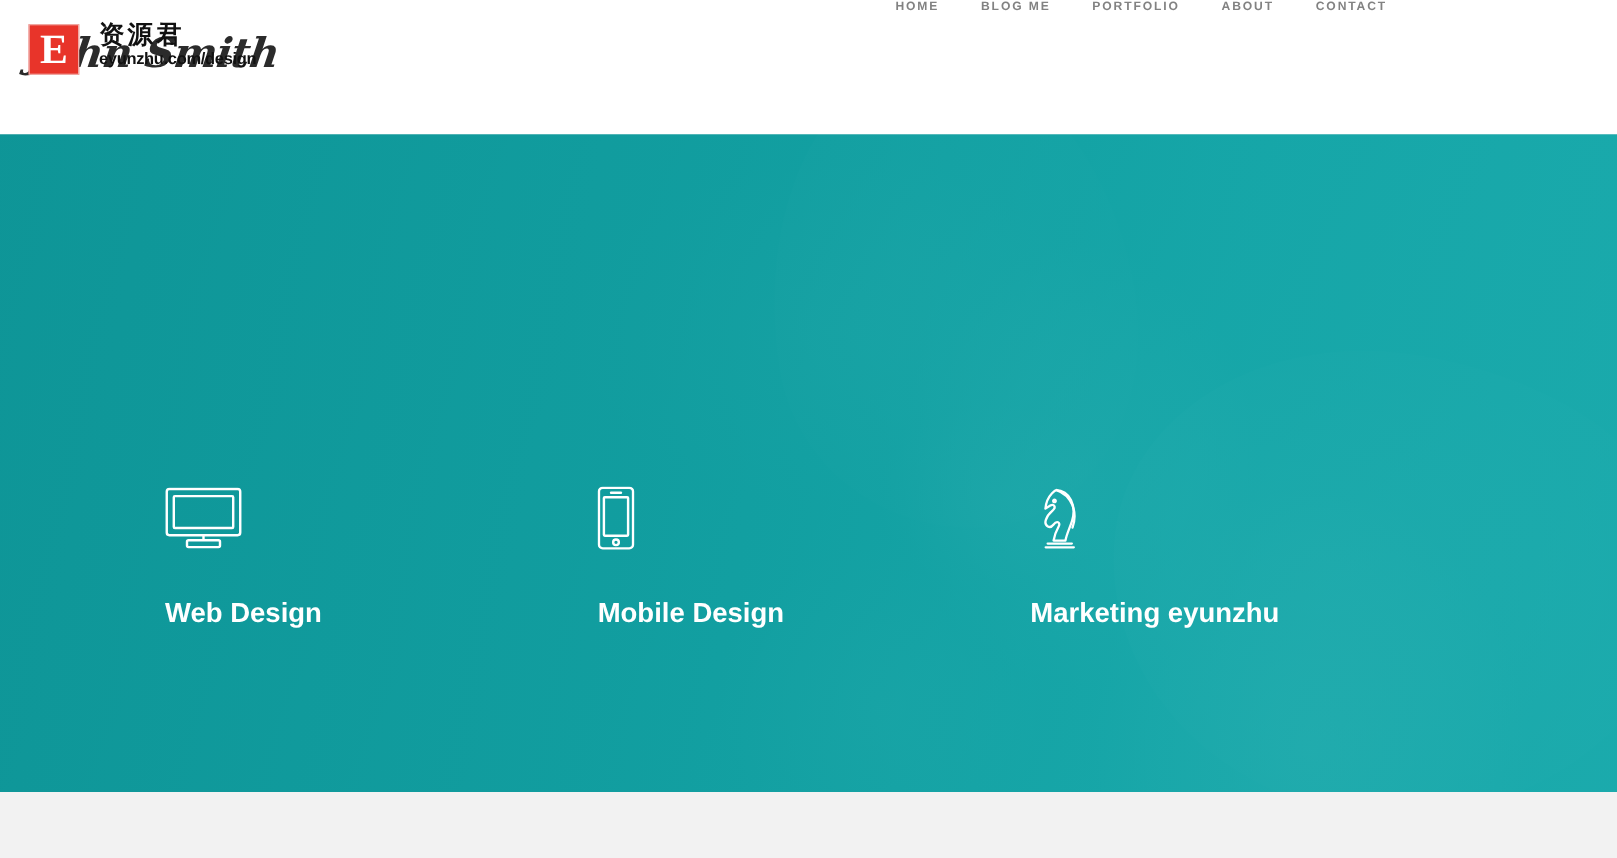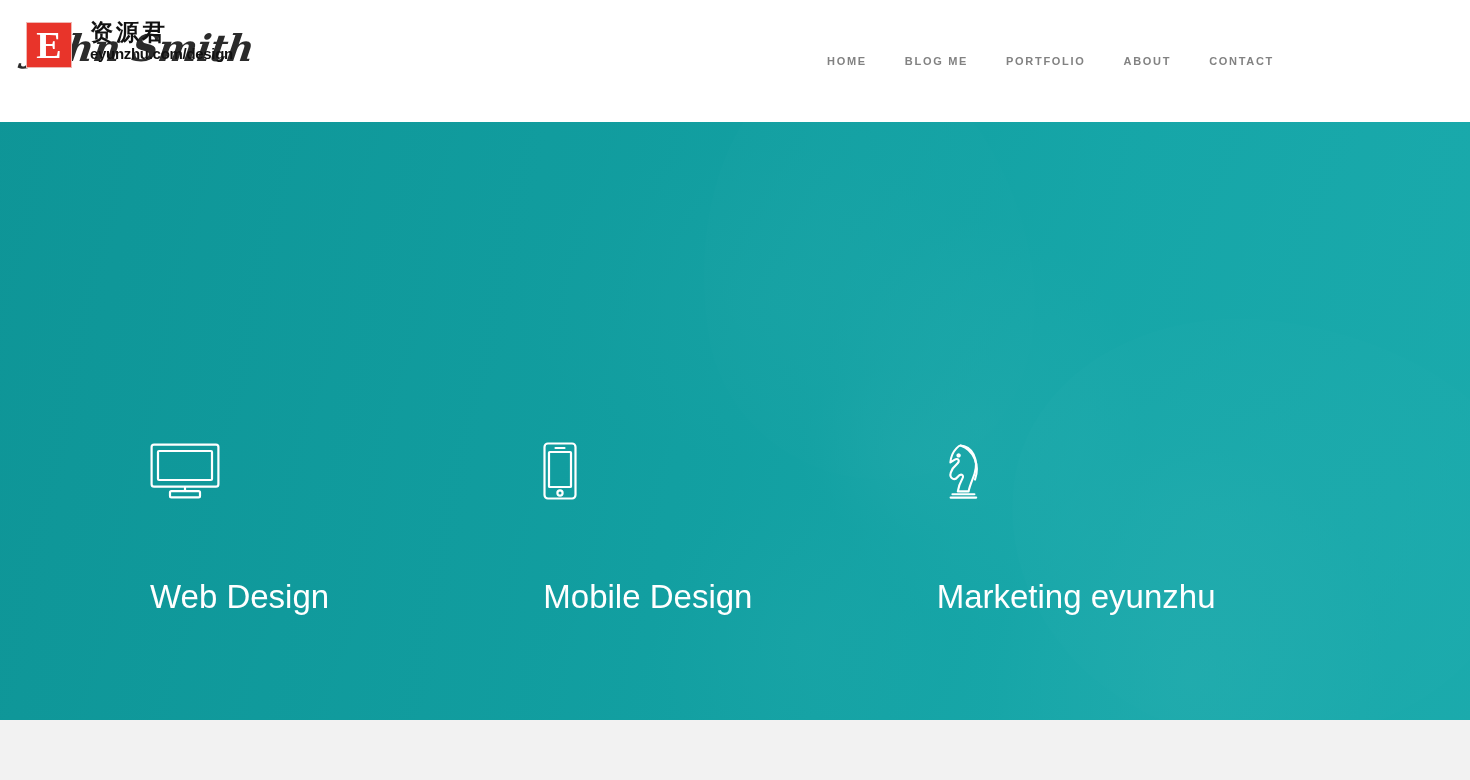--- a/index.html
+++ b/index.html
@@ -94,25 +94,25 @@
     font-size: 15px;
     line-height: 17px;
     color: #111111;
     letter-spacing: -0.3px;
     white-space: nowrap;
   }
 
   
   .main-nav {
     position: absolute;
-    right: 177px;
+    right: 190px;
     top: 0;
     height: 122px;
     display: flex;
-    align-items: center;
+    align-items: flex-start;
     gap: 0;
   }
   .nav-link {
     display: block;
     padding: 0 19px;
     font-size: 11px;
     font-weight: 700;
     letter-spacing: 1.7px;
     color: #828282;
     text-decoration: none;
@@ -206,26 +206,25 @@
     flex-direction: column;
     align-items: flex-start;
   }
   .service-icon {
     height: 62px;
     display: flex;
     align-items: center;
     margin-bottom: 40px;
   }
   .service-label {
-    font-size: 33px;
-    font-weight: 400;
+    font-size: 25px;
+    font-weight: 700;
     color: #ffffff;
     line-height: 30px;
     white-space: nowrap;
-    margin-top: 40px;
   }
 
   .svc-svg { display: block; }
 
   
   .next-section {
     position: relative;
     width: 1470px;
     height: 60px;
     background: #f2f2f2;

